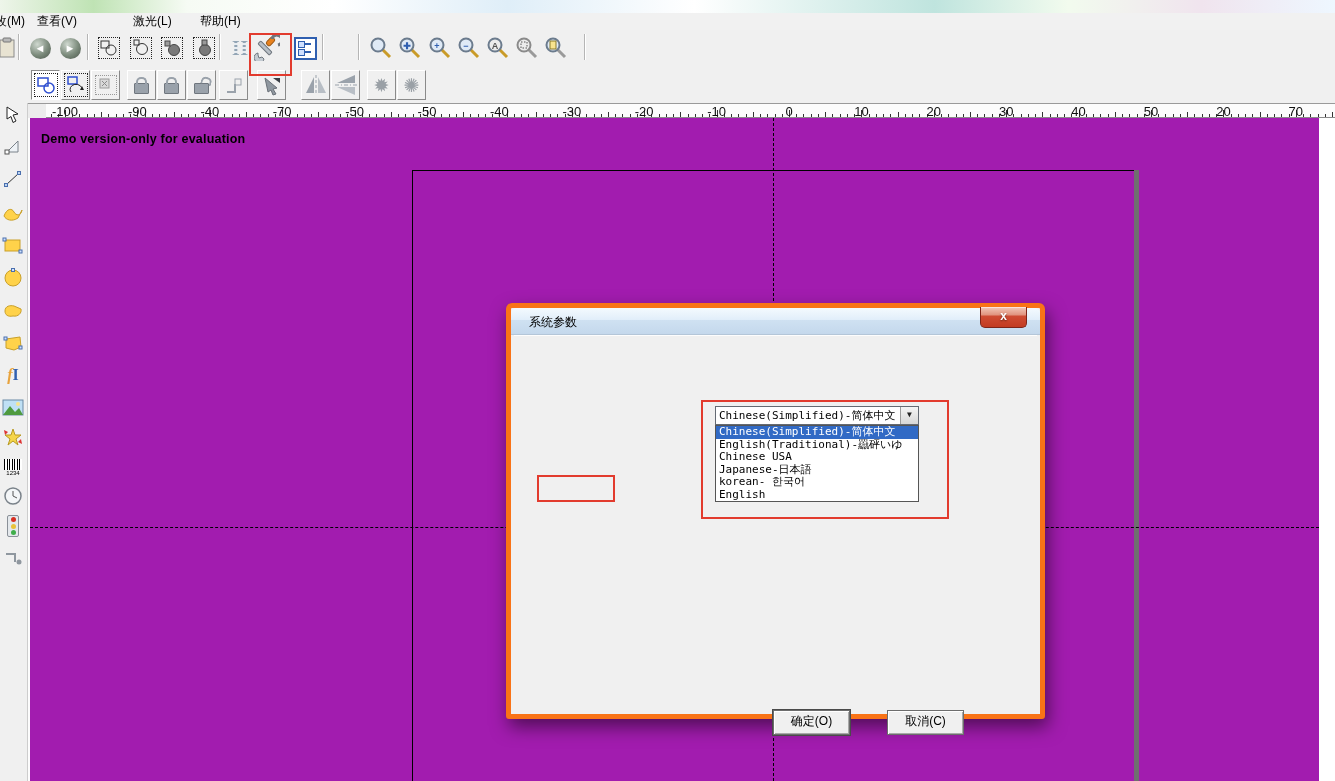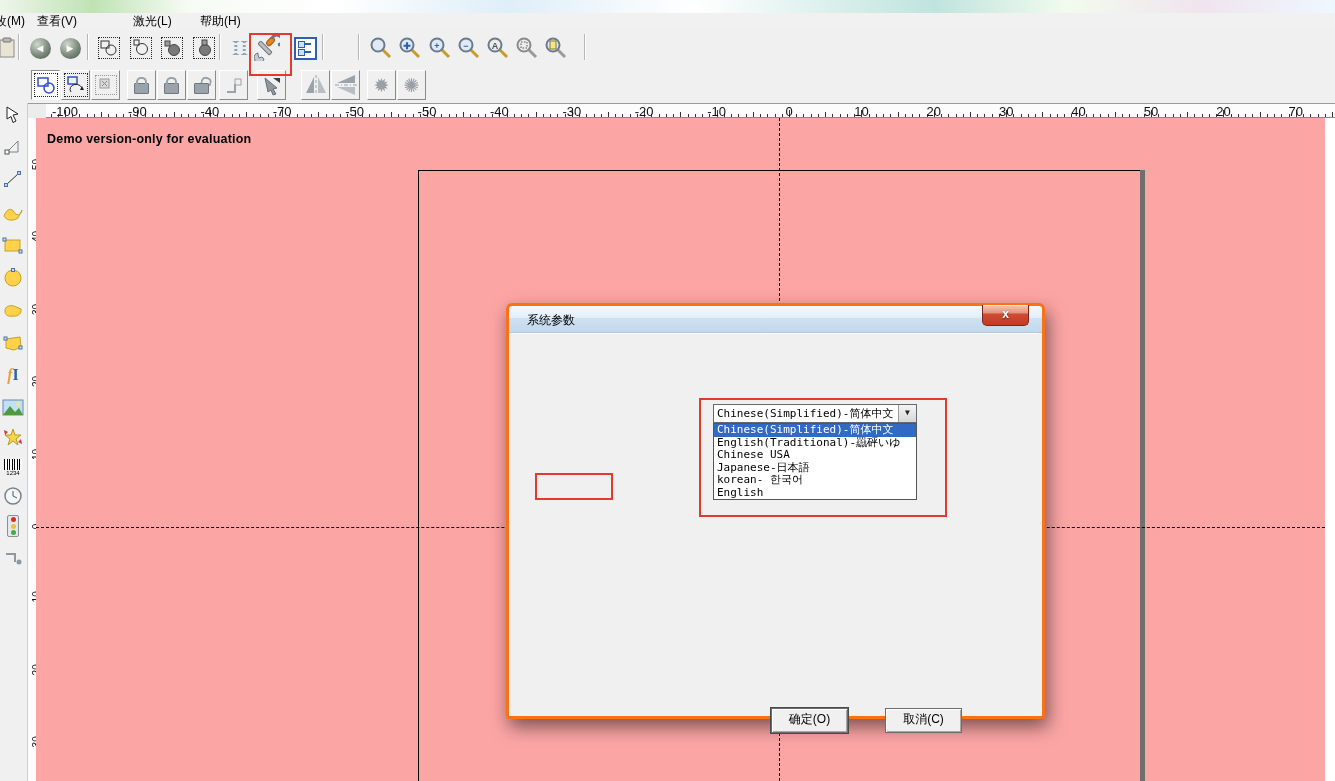--- a/index.html
+++ b/index.html
@@ -45,29 +45,29 @@
   #ruler-v{position:absolute;left:28px;top:118px;width:18px;height:663px;background:#fcfcfc;
     border-right:1px solid #8a8a8a;box-sizing:border-box;}
   #ruler-corner{position:absolute;left:28px;top:103px;width:18px;height:15px;background:#ececec;border-top:1px solid #9a9a9a;}
   .htick{position:absolute;bottom:0;width:1px;background:#333;}
   .hlab{position:absolute;top:0;width:40px;margin-left:-20px;text-align:center;font-size:13px;color:#111;}
   .vtick{position:absolute;right:0;height:1px;background:#333;}
   .vlab{position:absolute;left:-7px;width:30px;height:11px;line-height:11px;text-align:center;font-size:10px;color:#111;transform:rotate(-90deg);}
   
   #lefttools{position:absolute;left:0;top:103px;width:27px;height:678px;background:#f0f0f0;border-right:1px solid #cdcdcd;}
   
-  #canvas{position:absolute;left:36px;top:118px;width:1289px;height:663px;background:#fca5a5;}
+  #canvas{position:absolute;left:30px;top:118px;width:1289px;height:663px;background:#a21caf;}
   #watermark{position:absolute;left:11px;top:14px;font-weight:bold;font-size:12.5px;letter-spacing:.2px;}
   #workspace-rect{position:absolute;left:382px;top:52px;width:722px;height:611px;border:1px solid #000;}
   #workspace-edge{position:absolute;left:1104px;top:52px;width:5px;height:611px;background:#6f6f6f;}
   #crosshair-v{position:absolute;left:743px;top:0;height:663px;width:0;border-left:1px dashed #000;}
   #crosshair-h{position:absolute;left:0;top:409px;width:1289px;height:0;border-top:1px dashed #000;}
   
   #dialog{position:absolute;left:506px;top:303px;width:539px;height:416px;z-index:10;
-    background:#f0f0f0;border:3px solid #f97316;border-radius:6px 6px 3px 3px;
+    background:#f0f0f0;border:5px solid #f97316;border-radius:6px 6px 3px 3px;
     box-shadow:3px 8px 18px rgba(0,0,0,.5);box-sizing:border-box;}
   #dlg-titlebar{position:absolute;left:0;top:0;width:100%;height:27px;border-radius:5px 5px 0 0;
     background:linear-gradient(180deg,#f4fafe 0%,#e1eefa 45%,#cfe1f2 46%,#c4d8ec 100%);
     border-bottom:1px solid #b4c6d8;box-sizing:border-box;}
   #dlg-title{position:absolute;left:18px;top:6px;font-size:12px;color:#000;}
   #dlg-close{position:absolute;right:13px;top:-1px;width:45px;height:20px;
     background:linear-gradient(180deg,#f3c9b9 0%,#e0937e 40%,#cf4c33 45%,#c23b22 100%);
     border:1px solid #7e2418;border-top:none;border-radius:0 0 5px 5px;
     color:#fff;font:bold 12px "Liberation Sans",sans-serif;text-align:center;line-height:18px;
     text-shadow:0 1px 2px rgba(0,0,0,.5);box-shadow:inset 0 1px 0 rgba(255,255,255,.5);cursor:pointer;}

